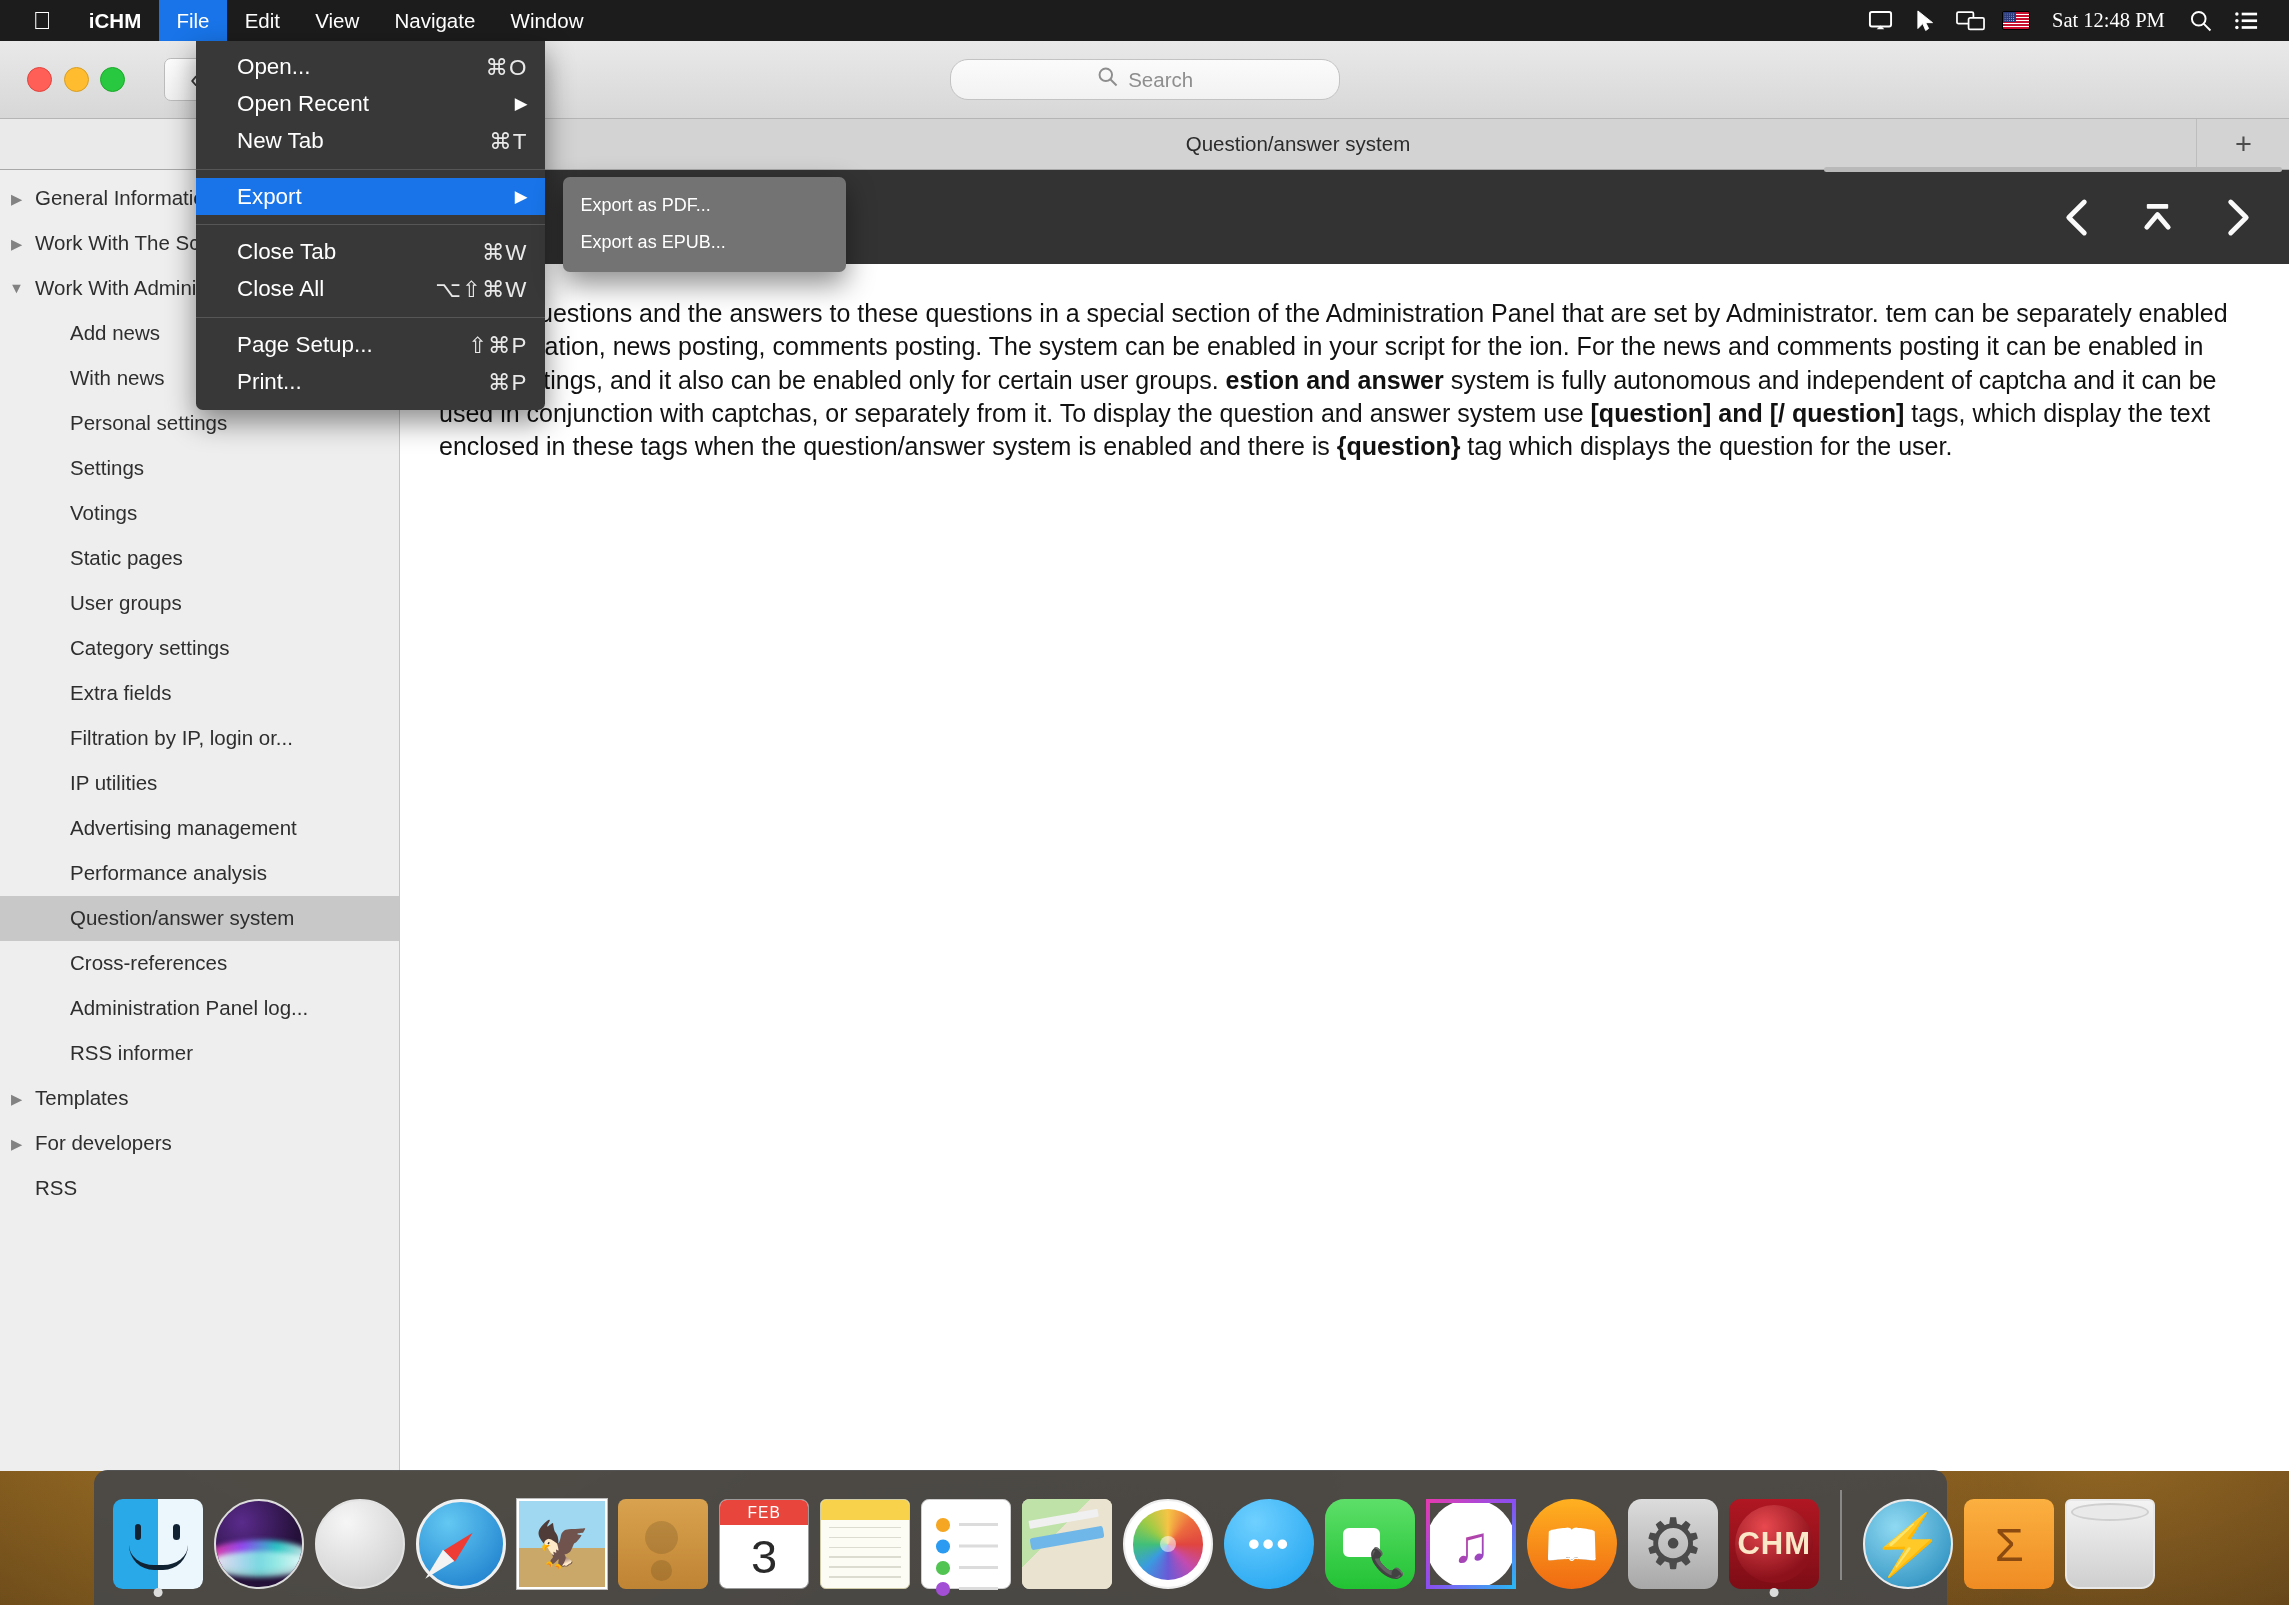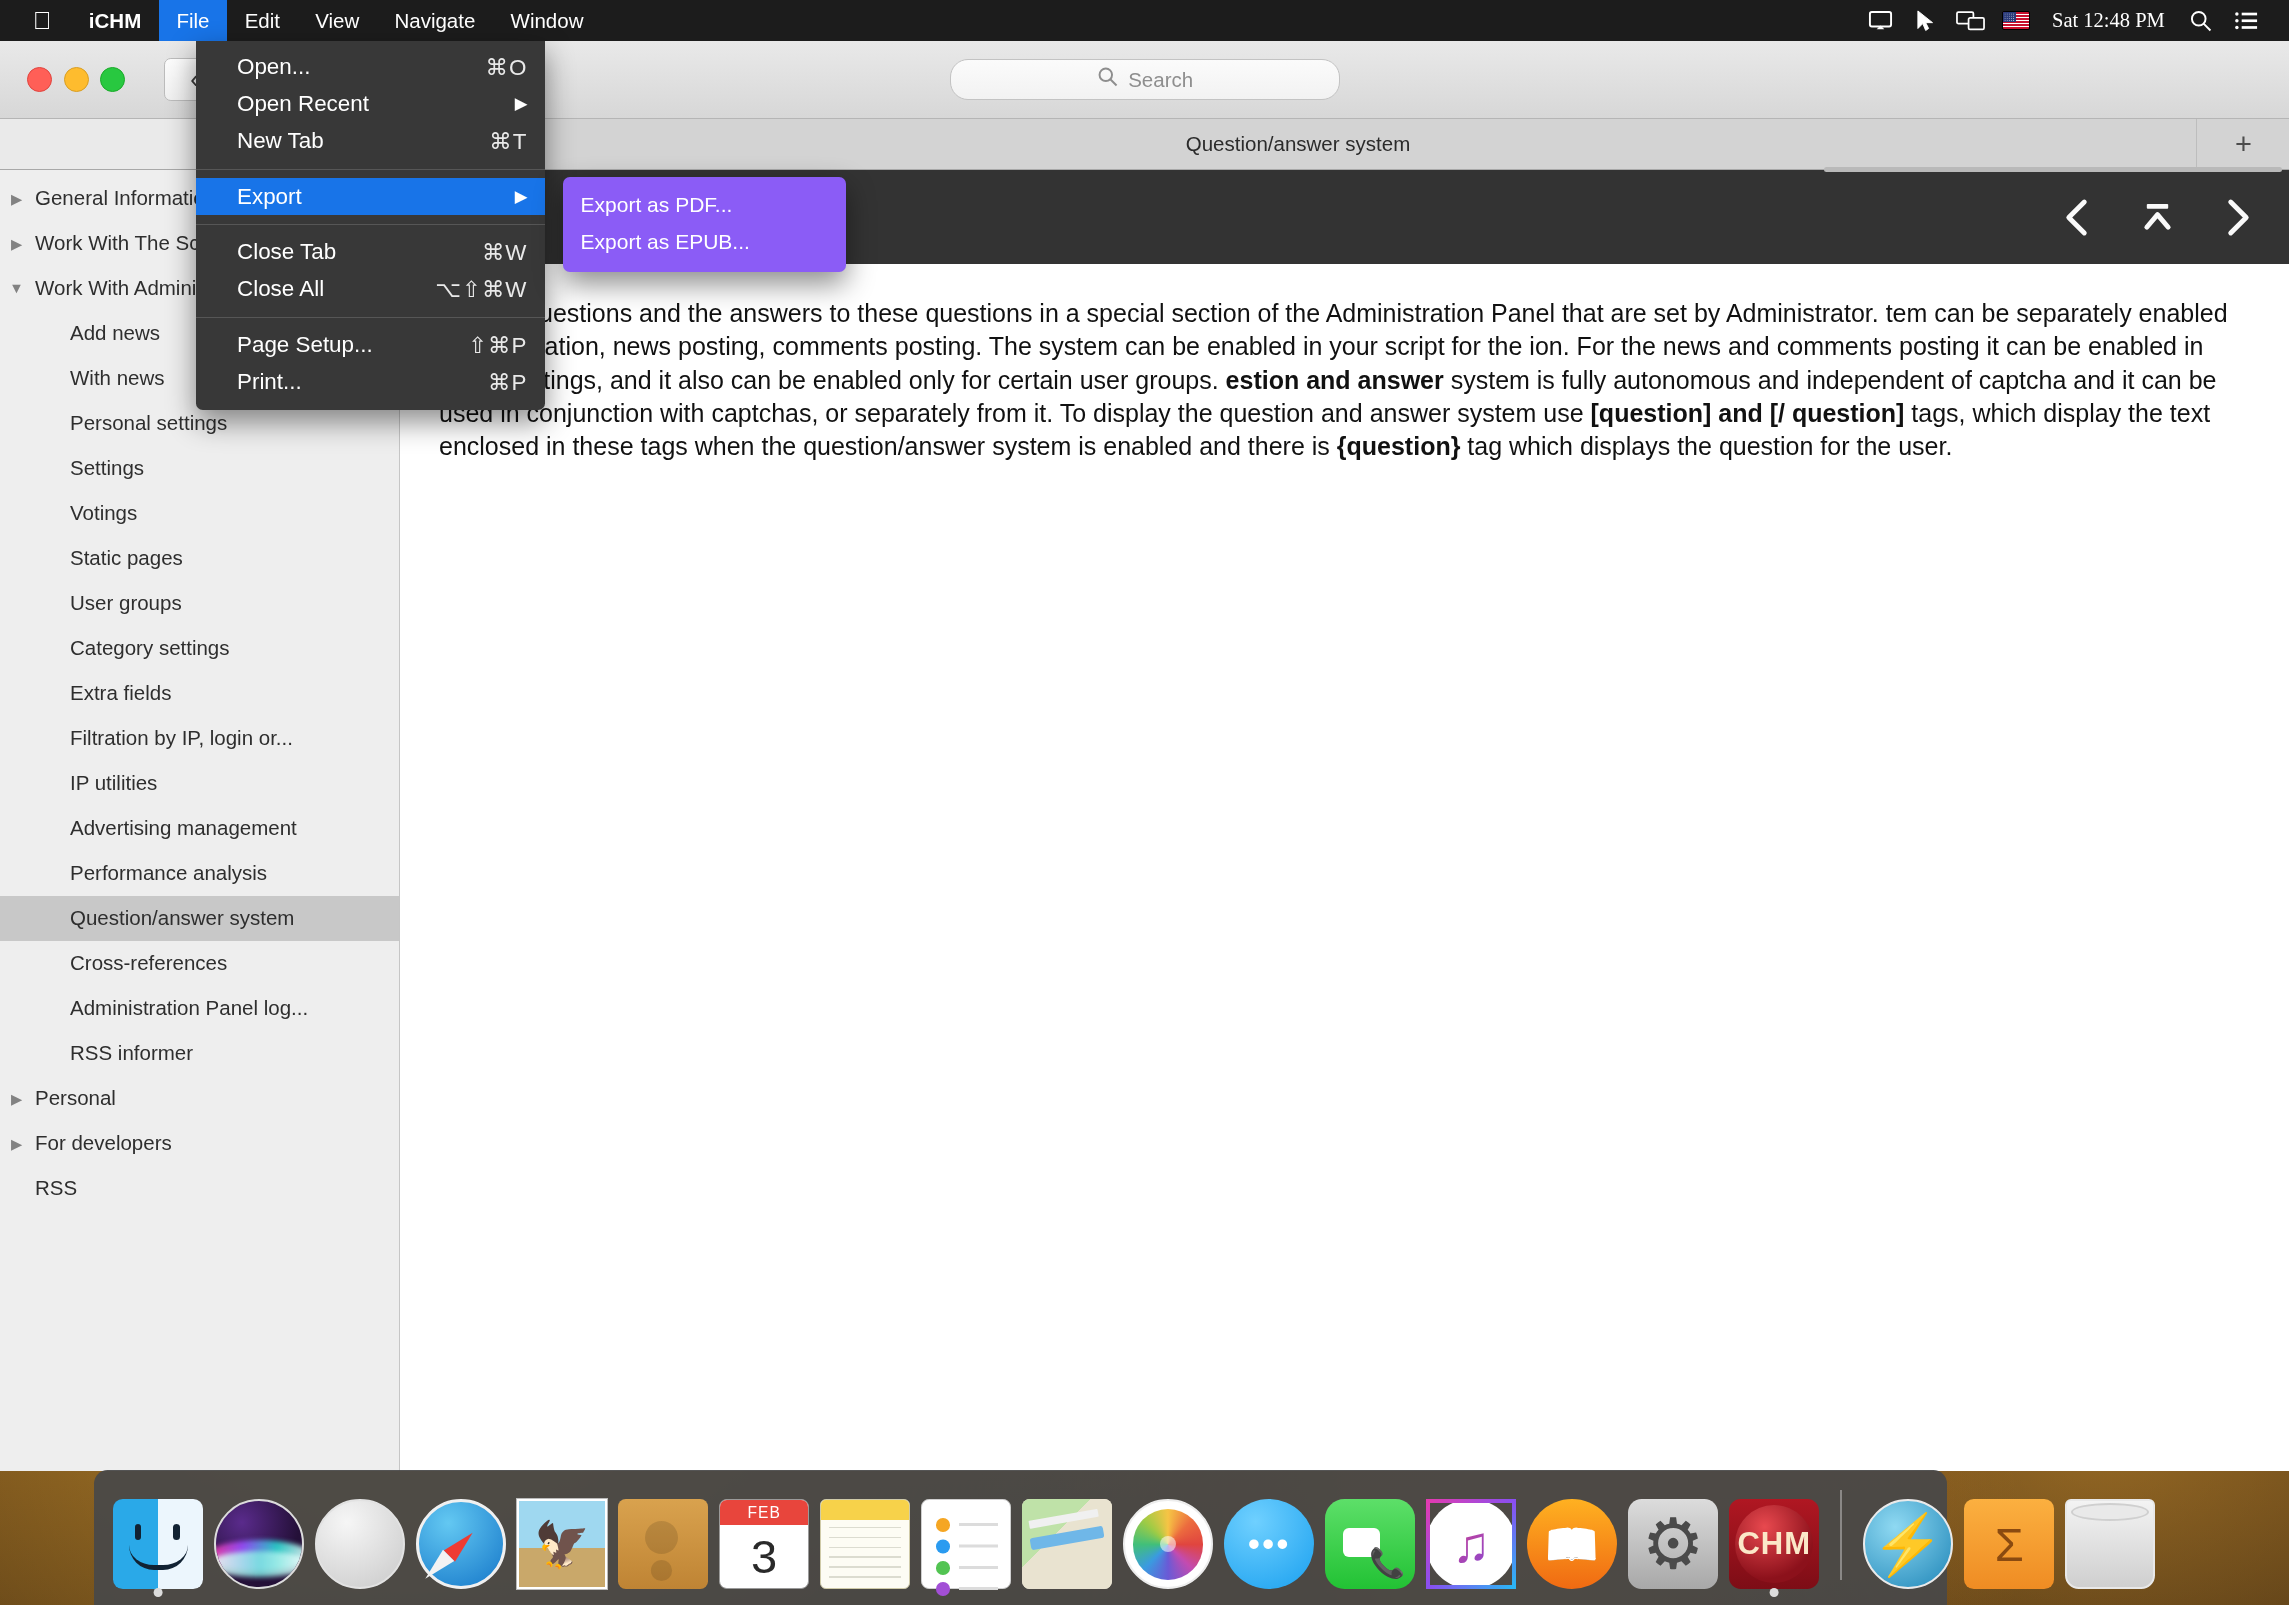--- a/index.html
+++ b/index.html
@@ -172,24 +172,24 @@
   }
   #filemenu .mi .mlabel { flex: 1; }
   #filemenu .mi .mkey { color: #e9e9e9; letter-spacing: 1px; }
   #filemenu .mi .marrow { font-size: 16.6px; }
   #filemenu .mi.hl { background: #1874e8; }
   #filemenu .sep { height: 1px; background: #565656; margin: 8.8px 0; }
 
   
   #exportmenu {
     position: absolute; left: 563px; top: 177px; width: 283px;
-    background: #8b5cf6; border-radius: 6.8px;
+    background: #737373; border-radius: 6.8px;
     padding: 9.8px 0 11.7px 0; z-index: 85;
     box-shadow: 0 11.7px 29px rgba(0,0,0,0.45);
-    color: #ffffff; font-size: 21px;
+    color: #ffffff; font-size: 18px;
   }
   #exportmenu .mi { height: 37px; display: flex; align-items: center; padding: 0 17.6px; white-space: nowrap; }
 
   
   #dock {
     position: absolute; left: 94px; bottom: 0; width: 1853px; height: 135px;
     background: rgba(72,72,72,0.93);
     border-radius: 13.7px 13.7px 0 0;
     display: flex; align-items: flex-end; gap: 0px;
     padding: 0 13.7px 5.9px 13.7px;
@@ -484,21 +484,21 @@
         <div class="tree-row lvl1">
           <span class="tw"></span>
           <span class="label">Administration Panel log...</span>
         </div>
         <div class="tree-row lvl1">
           <span class="tw"></span>
           <span class="label">RSS informer</span>
         </div>
         <div class="tree-row lvl0">
           <span class="tw">▶</span>
-          <span class="label">Personal</span>
+          <span class="label">Templates</span>
         </div>
         <div class="tree-row lvl0">
           <span class="tw">▶</span>
           <span class="label">For developers</span>
         </div>
         <div class="tree-row lvl0">
           <span class="tw"></span>
           <span class="label">RSS</span>
         </div>
       </div>

